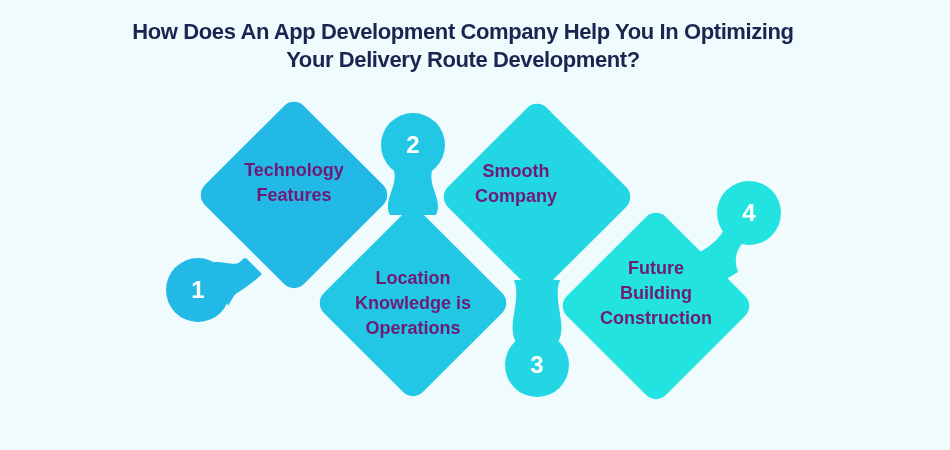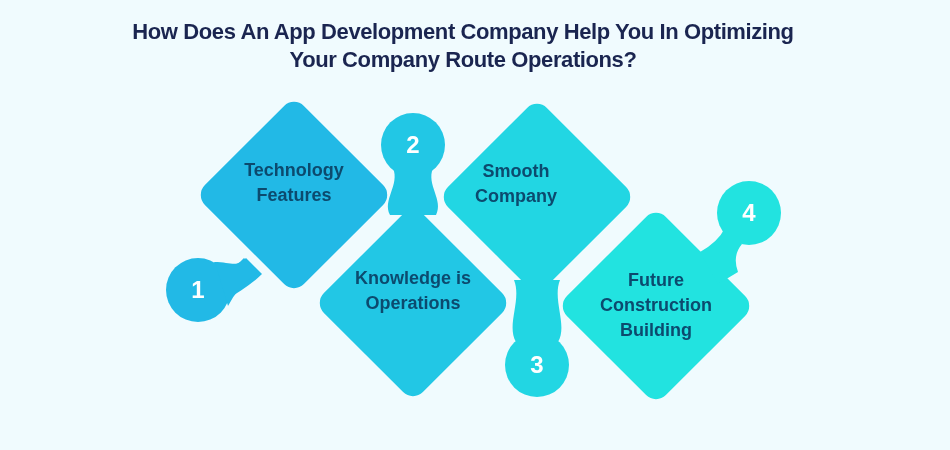--- a/index.html
+++ b/index.html
@@ -1,28 +1,28 @@
 <!DOCTYPE html>
 <html><head>
 <meta charset="utf-8">
 <style>
   html, body { margin:0; padding:0; }
   body { width:950px; height:450px; background:#f0fbfe; position:relative; overflow:hidden; font-family:"Liberation Sans", "DejaVu Sans", sans-serif; }
   .title { position:absolute; left:0; top:18px; width:926px; text-align:center; color:#1a2550; font-weight:bold; font-size:22px; line-height:28px; letter-spacing:-0.4px; }
   .title div { white-space:nowrap; }
   svg.shapes { position:absolute; left:0; top:0; }
-  .label { position:absolute; color:#0c4a6e; font-weight:bold; font-size:18px; line-height:25px; text-align:center; width:160px; }
+  .label { position:absolute; color:#701a75; font-weight:bold; font-size:18px; line-height:25px; text-align:center; width:160px; }
   .num { position:absolute; color:#ffffff; font-weight:bold; font-size:24px; width:40px; text-align:center; line-height:30px; }
 </style>
 </head>
 <body>
 
 <div class="title">
   <div>How Does An App Development Company Help You In Optimizing</div>
-  <div>Your Company Route Operations?</div>
+  <div>Your Delivery Route Development?</div>
 </div>
 
 <svg class="shapes" width="950" height="450" viewBox="0 0 950 450">
 
   <g fill="#22b9e6">
     <rect x="224" y="125" width="140" height="140" rx="14" transform="rotate(45 294 195)"></rect>
     <path d="M214 262 C232 262 236 268 246 258 L262 274 C250 286 238 292 226 300 Z"></path>
     <circle cx="198" cy="290" r="32"></circle>
     <path d="M215 262 Q232 272 244 258 L258 272 Q238 286 228 306 Z"></path>
   </g>
@@ -46,29 +46,30 @@
   </g>
 </svg>
 
 <div class="label" style="left:214px; top:158px;">
   <div>Technology</div>
   <div>Features</div>
 </div>
 <div class="num" style="left:178px; top:275px;">1</div>
 
 <div class="label" style="left:333px; top:266px;">
+  <div>Location</div>
   <div>Knowledge is</div>
   <div>Operations</div>
 </div>
 <div class="num" style="left:393px; top:130px;">2</div>
 
 <div class="label" style="left:436px; top:159px;">
   <div>Smooth</div>
   <div>Company</div>
 </div>
 <div class="num" style="left:517px; top:350px;">3</div>
 
-<div class="label" style="left:576px; top:268px;">
+<div class="label" style="left:576px; top:256px;">
   <div>Future</div>
+  <div>Building</div>
   <div>Construction</div>
-  <div>Building</div>
 </div>
 <div class="num" style="left:729px; top:198px;">4</div>
 
 </body></html>

